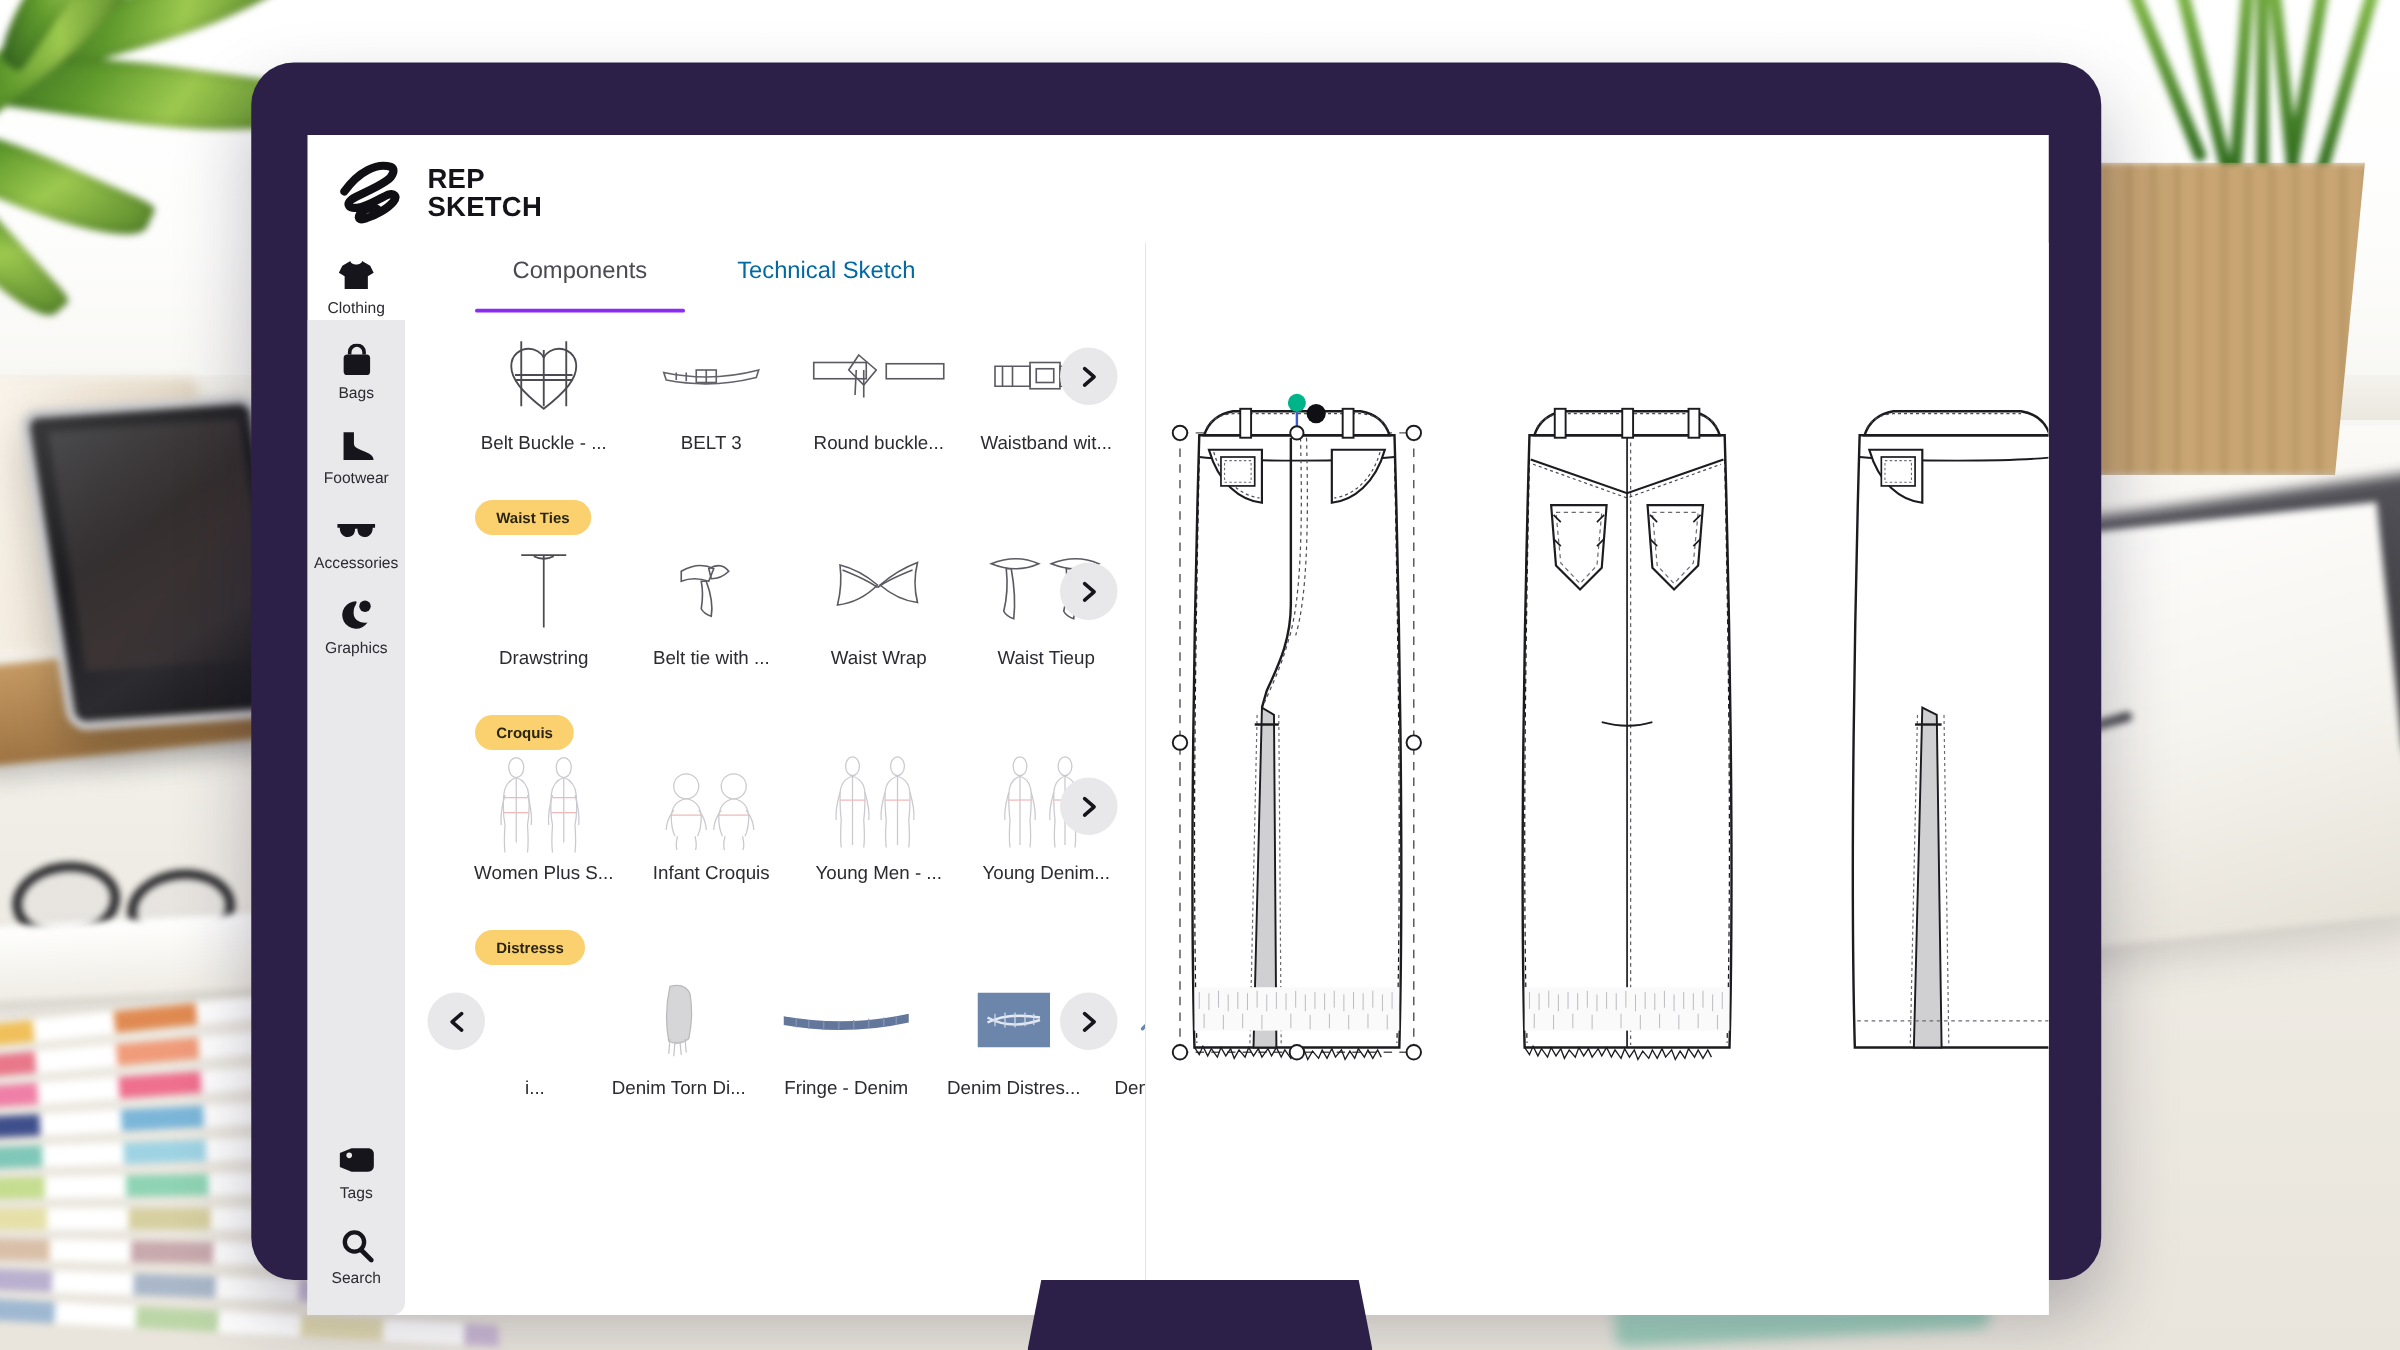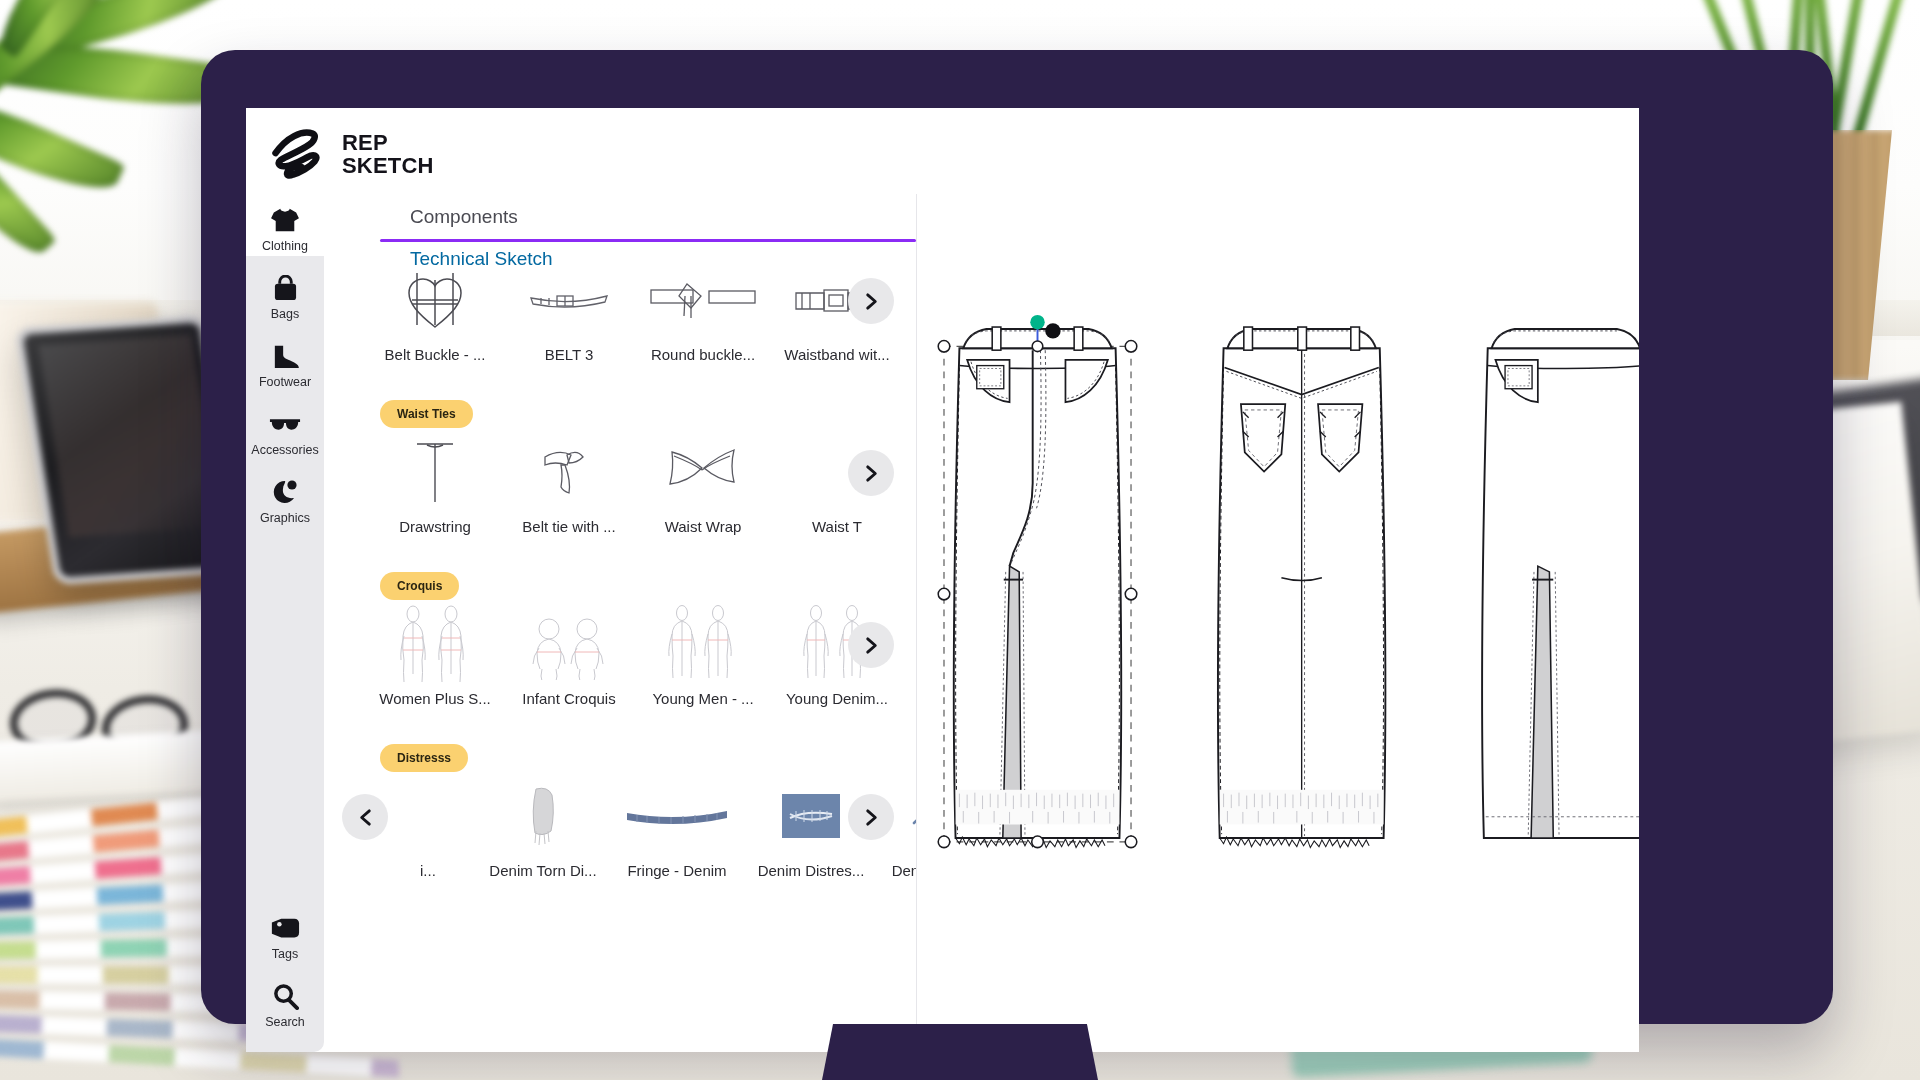--- a/index.html
+++ b/index.html
@@ -142,21 +142,21 @@
     background: linear-gradient(180deg,#bfe3d4,#8fc9b4);
     transform: rotate(-3deg);
     border-radius:8px;
     opacity:.9;
   }
   .blur { filter: blur(3px); }
   .blur2 { filter: blur(5px); }
 
   
   #monitor {
-    position:absolute; left:201px; top:50px; width:1632px; height:974px;
+    position:absolute; left:201px; top:50px; width:1480px; height:974px;
     background:#2c2049;
     border-radius:34px;
     box-shadow: 0 30px 60px rgba(30,20,50,.28);
   }
   #screen {
     position:absolute; left:45px; top:58px; width:1393px; height:944px;
     background:#ffffff;
     overflow:hidden;
   }
   #stand {
@@ -193,21 +193,21 @@
     position:relative; z-index:2;
     width:78px; padding:11px 0 9px; text-align:center; cursor:pointer;
   }
   .rail-icon { height:30px; display:flex; align-items:center; justify-content:center; }
   .rail-label { font-size:12.5px; color:#2b2b31; margin-top:4px; }
   .rail-spacer { flex:1; }
 
   
   .panel { flex:1; min-width:0; display:flex; flex-direction:column; position:relative;
            border-right:1px solid #e6e6ea; }
-  .tabs { display:flex; gap:0; padding:6px 0 0 56px; height:56px;flex-direction:column; }
+  .tabs { display:flex; gap:12px; padding:6px 0 0 56px; height:56px; }
   .tab {
     font-size:19px; color:#0369a1; padding:6px 30px 14px; cursor:pointer;
     position:relative; white-space:nowrap;
   }
   .tab.active { color:#4a4a52; }
   .tab.active::after {
     content:''; position:absolute; left:0; right:0; bottom:0; height:3px;
     background:#8b2bf5; border-radius:2px;
   }
 
@@ -580,20 +580,31 @@
                   <div class="card">
                     <div class="thumb">
                       <svg width="78" height="56" viewBox="0 0 78 56" fill="none" stroke="#5a5a62" stroke-width="1.3">
                         <path d="M8 8 q16 4 30 16 q-14 14 -32 16 q4 -16 2 -32 Z"></path>
                         <path d="M70 6 q-16 6 -30 18 q14 12 30 14 q-4 -16 0 -32 Z"></path>
                         <path d="M10 12 q20 8 28 14"></path>
                           <path d="M66 12 q-20 8 -28 14"></path>
                       </svg>
                     </div>
                     <div class="cap">Waist Wrap</div>
+                  </div>
+                  <div class="card">
+                    <div class="thumb">
+                      <svg width="96" height="62" viewBox="0 0 96 62" fill="none" stroke="#5a5a62" stroke-width="1.3">
+                        <path d="M4 10 q20 -8 38 0 q-18 8 -38 0 Z"></path>
+                        <path d="M20 14 q4 22 2 40 q-6 -2 -8 -6 q4 -16 2 -34 Z"></path>
+                        <path d="M52 10 q20 -8 38 0 q-18 8 -38 0 Z"></path>
+                        <path d="M68 14 q4 22 2 40 q-6 -2 -8 -6 q4 -16 2 -34 Z"></path>
+                      </svg>
+                    </div>
+                    <div class="cap">Waist Tieup</div>
                   </div>
                   <div class="card">
                     <div class="thumb">
                       
                     </div>
                     <div class="cap">Waist T</div>
                   </div>
                 </div>
                 <button class="nav-btn nav-next">
                   <svg viewBox="0 0 20 20" fill="none" stroke="#15151b" stroke-width="3" stroke-linecap="round" stroke-linejoin="round">

